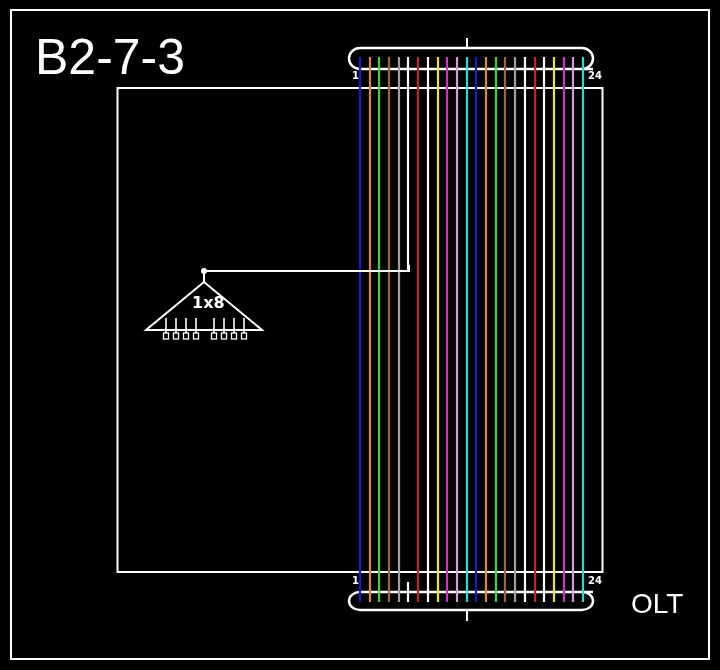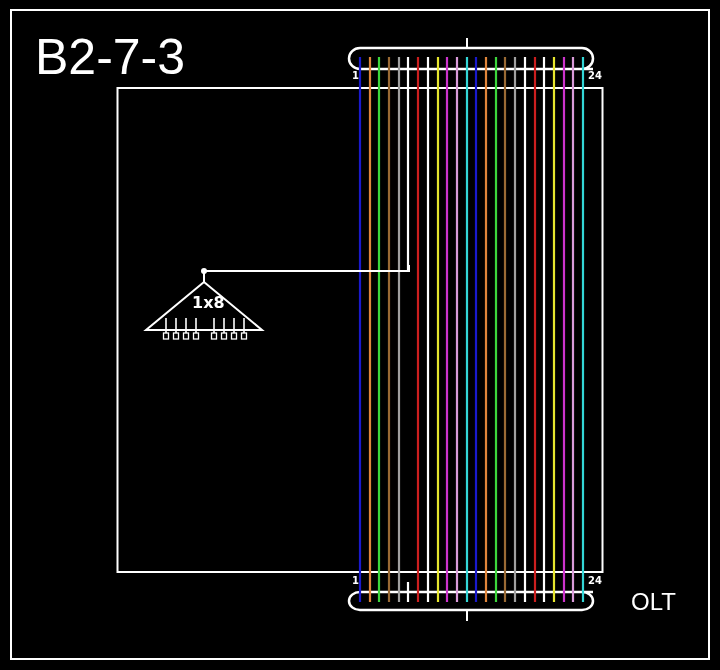--- a/index.html
+++ b/index.html
@@ -1,19 +1,19 @@
 <!DOCTYPE html>
 <html><head>
   <meta charset="utf-8">
   <style>
     html, body { margin: 0; padding: 0; background: #000; }
     body { width: 720px; height: 670px; overflow: hidden; position: relative; font-family: "Liberation Sans", sans-serif; }
     #canvas { position: absolute; left: 0; top: 0; width: 720px; height: 670px; }
     .title { position: absolute; left: 35px; top: 20px; font-size: 50px; color: #fff; font-family: "Liberation Sans", sans-serif; line-height: 1; letter-spacing: 0px; margin-top: 12px; }
-    .olt { position: absolute; left: 631px; top: 590px; font-size: 24px; color: #fff; font-family: "Liberation Sans", sans-serif; line-height: 1; }
+    .olt { position: absolute; left: 631px; top: 590px; font-size: 28px; color: #fff; font-family: "Liberation Sans", sans-serif; line-height: 1; }
     .num { position: absolute; font-size: 10px; font-weight: bold; color: #fff; font-family: "DejaVu Sans", sans-serif; line-height: 1; }
     .split-label { position: absolute; left: 192px; top: 295px; font-size: 16px; font-weight: bold; color: #fff; font-family: "DejaVu Sans", sans-serif; line-height: 1; }
   </style>
 </head>
 <body>
 
 <svg id="canvas" width="720" height="670" viewBox="0 0 720 670" xmlns="http://www.w3.org/2000/svg">
 
   <rect x="11" y="10" width="698" height="649" fill="none" stroke="#fff" stroke-width="2"></rect>
 

